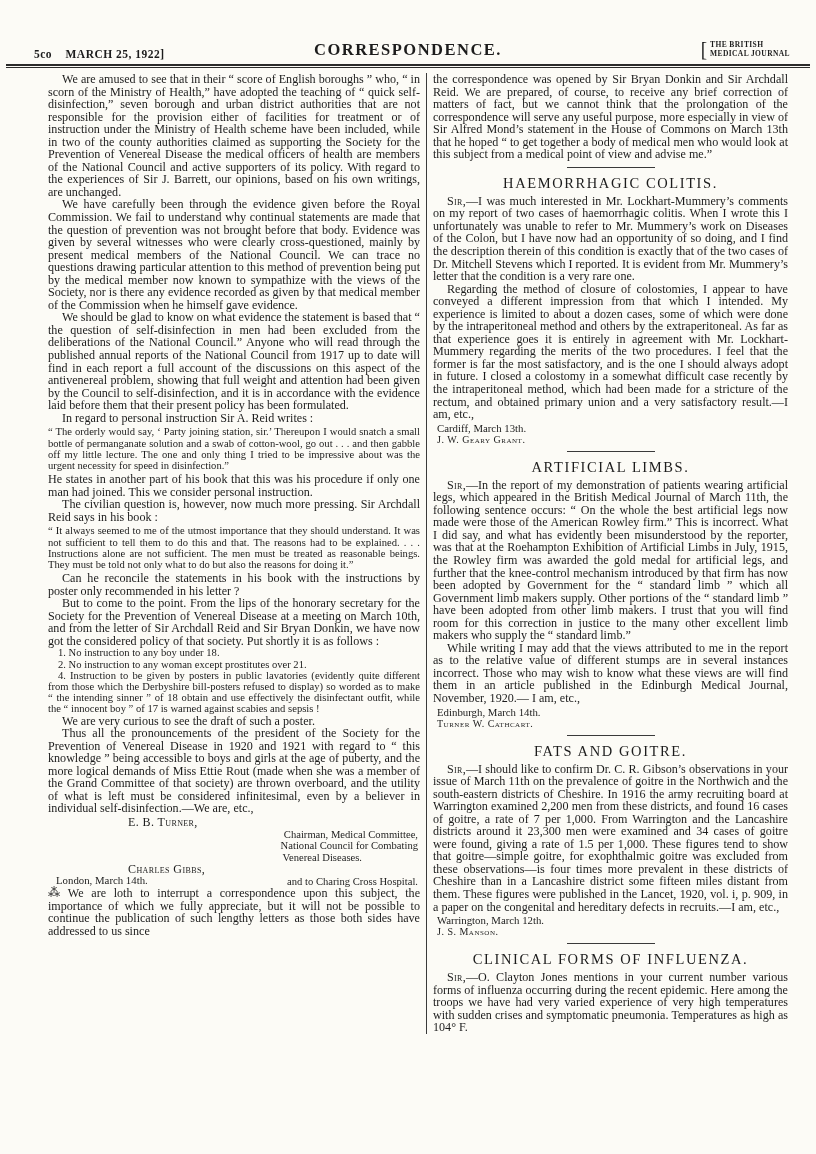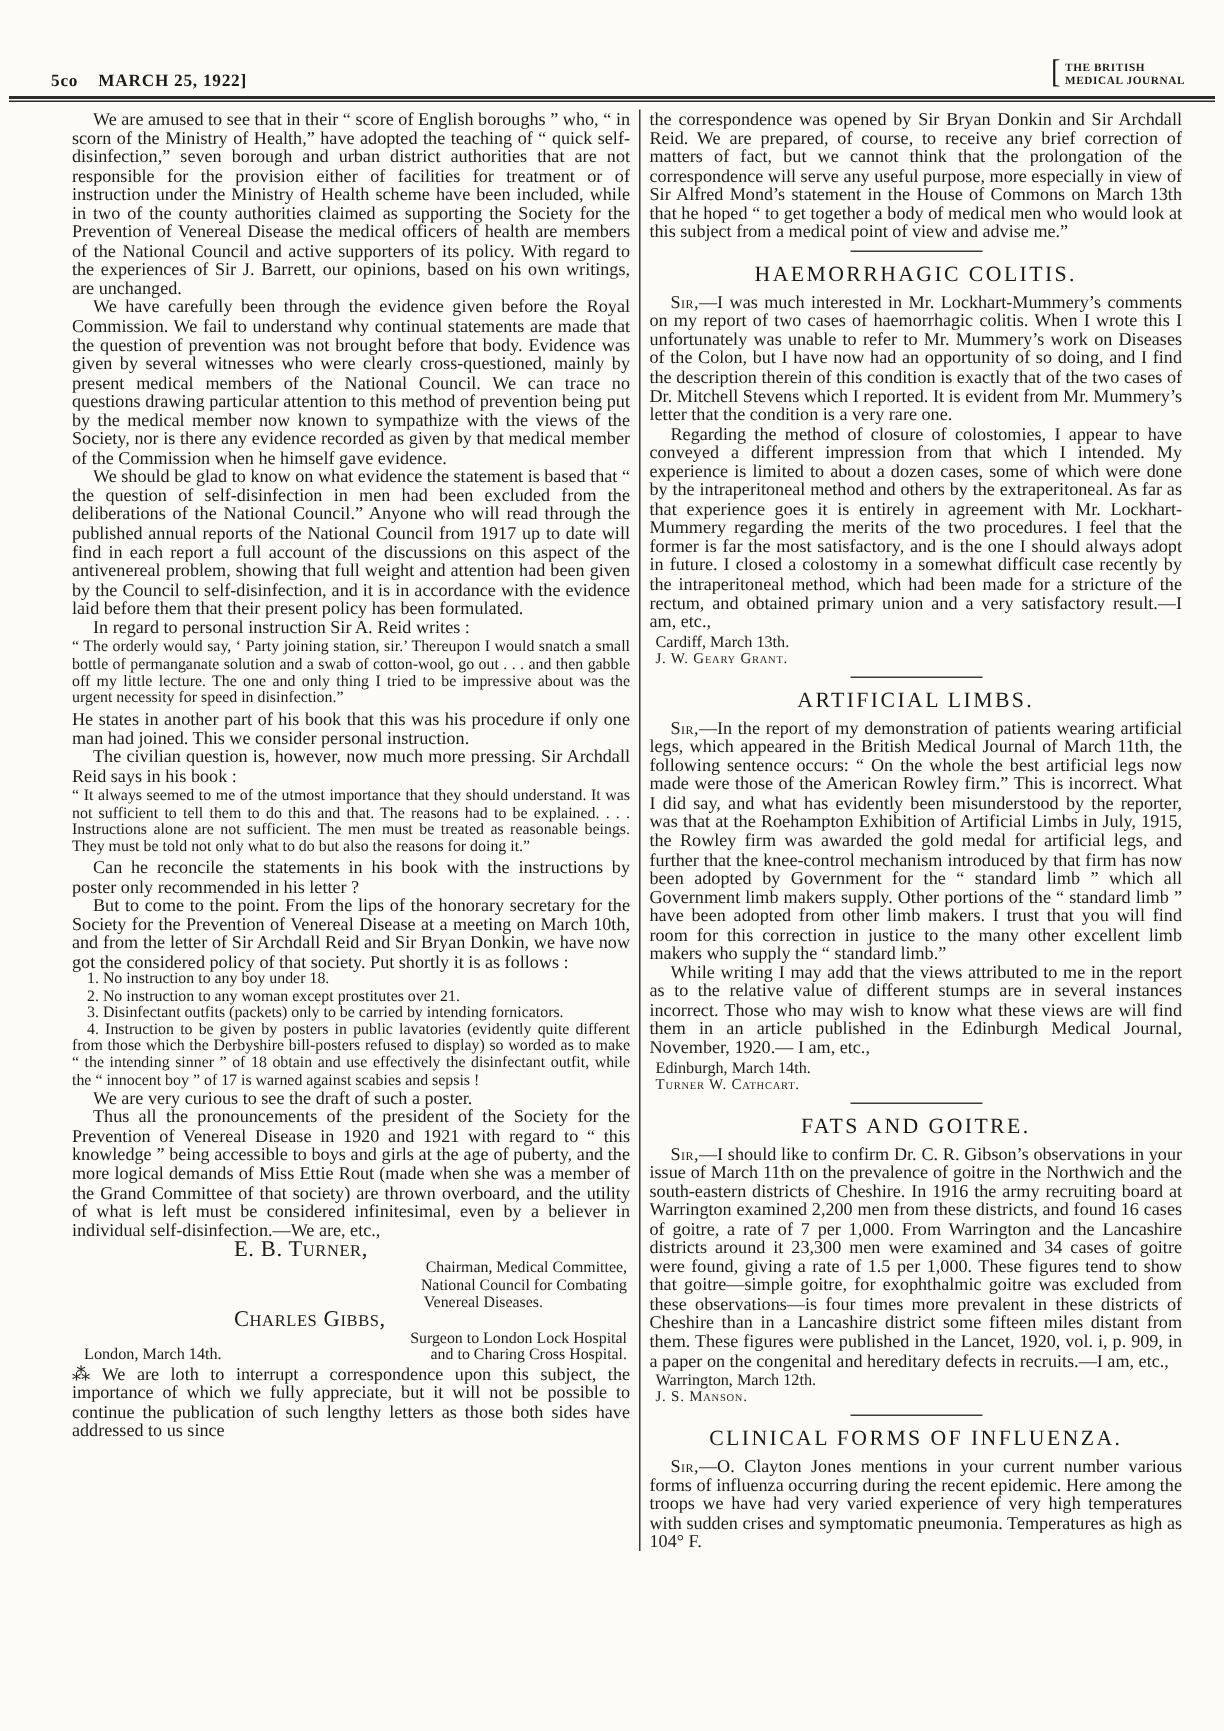--- a/index.html
+++ b/index.html
@@ -35,21 +35,21 @@
   p.small { margin:2px 0; font-size:10.6px; line-height:11.2px; }
   p.listitem { margin:0; font-size:10.6px; line-height:11.2px; text-indent:10px; }
   .sc { font-variant:small-caps; letter-spacing:.3px; }
   .letter-title {
     margin:7px 0 3px; text-align:center; font-weight:normal;
     font-size:14.5px; letter-spacing:1.6px;
   }
   .hr-sep { width:88px; border-top:1px solid #3a3a3a; margin:6px auto 4px; }
   
   .sigblock { position:relative; margin-top:1px; }
-  .sig-name { margin-left:108px; font-size:15px; line-height:13px; font-variant:small-caps; letter-spacing:.4px; }
+  .sig-name { margin-left:80px; font-size:12px; line-height:13px; font-variant:small-caps; letter-spacing:.4px; }
   .sig-role { text-align:right; padding-right:2px; font-size:10.6px; line-height:11.3px; }
   .sig-role.centered { padding-right:58px; }
   .dateline { font-size:10.8px; }
   .sigblock .dateline { position:absolute; left:8px; bottom:1px; }
   .sig-row { display:flex; justify-content:center; align-items:baseline; margin:1px 0 0 4px;flex-direction:column; }
   .sig-row .sig-name-inline {
     font-size:10px; font-variant:small-caps; letter-spacing:.5px; padding-right:55px;
   }
   .note { margin-top:3px; }
   .note .mark { margin-right:4px; letter-spacing:-1px; }
@@ -57,20 +57,21 @@
 </head>
 <body>
 
 <div class="page">
 
   <div class="masthead">
     <div class="mast-left">
       <span class="pagenum">5co</span>
       <span class="date">MARCH 25, 1922]</span>
     </div>
+    <div class="mast-title">CORRESPONDENCE.</div>
     <div class="mast-right">
       <span class="bracket">[</span>
       <span class="journal-name">
         <span style="display:block">The British</span>
         <span style="display:block">Medical Journal</span>
       </span>
     </div>
   </div>
   <div class="double-rule"></div>
   <div class="double-rule-inner"></div>
@@ -83,32 +84,30 @@
       <p class="body ind">We should be glad to know on what evidence the statement is based that “ the question of self-disinfection in men had been excluded from the deliberations of the National Council.”  Anyone who will read through the published annual reports of the National Council from 1917 up to date will find in each report a full account of the discussions on this aspect of the antivenereal problem, showing that full weight and attention had been given by the Council to self-disinfection, and it is in accordance with the evidence laid before them that their present policy has been formulated.</p>
       <p class="body ind">In regard to personal instruction Sir A. Reid writes :</p>
       <p class="small">“ The orderly would say, ‘ Party joining station, sir.’  Thereupon I would snatch a small bottle of permanganate solution and a swab of cotton-wool, go out . . . and then gabble off my little lecture.  The one and only thing I tried to be impressive about was the urgent necessity for speed in disinfection.”</p>
       <p class="body">He states in another part of his book that this was his procedure if only one man had joined.  This we consider personal instruction.</p>
       <p class="body ind">The civilian question is, however, now much more pressing. Sir Archdall Reid says in his book :</p>
       <p class="small">“ It always seemed to me of the utmost importance that they should understand. It was not sufficient to tell them to do this and that.  The reasons had to be explained. . . . Instructions alone are not sufficient.  The men must be treated as reasonable beings. They must be told not only what to do but also the reasons for doing it.”</p>
       <p class="body ind">Can he reconcile the statements in his book with the instructions by poster only recommended in his letter ?</p>
       <p class="body ind">But to come to the point.  From the lips of the honorary secretary for the Society for the Prevention of Venereal Disease at a meeting on March 10th, and from the letter of Sir Archdall Reid and Sir Bryan Donkin, we have now got the considered policy of that society.  Put shortly it is as follows :</p>
       <p class="listitem">1. No instruction to any boy under 18.</p>
       <p class="listitem">2. No instruction to any woman except prostitutes over 21.</p>
-      <p class="listitem">3. Disinfectant outfits (packets) only to be carried by intending fornicators.</p>
       <p class="listitem">4. Instruction to be given by posters in public lavatories (evidently quite different from those which the Derbyshire bill-posters refused to display) so worded as to make “ the intending sinner ” of 18 obtain and use effectively the disinfectant outfit, while the “ innocent boy ” of 17 is warned against scabies and sepsis !</p>
       <p class="body ind">We are very curious to see the draft of such a poster.</p>
       <p class="body ind">Thus all the pronouncements of the president of the Society for the Prevention of Venereal Disease in 1920 and 1921 with regard to “ this knowledge ” being accessible to boys and girls at the age of puberty, and the more logical demands of Miss Ettie Rout (made when she was a member of the Grand Committee of that society) are thrown overboard, and the utility of what is left must be considered infinitesimal, even by a believer in individual self-disinfection.—We are, etc.,</p>
 
       <div class="sigblock">
         <div class="sig-name">E. B. Turner,</div>
         <div class="sig-role">Chairman, Medical Committee,</div>
         <div class="sig-role">National Council for Combating</div>
         <div class="sig-role centered">Venereal Diseases.</div>
         <div class="sig-name">Charles Gibbs,</div>
-        <div class="sig-role">Surgeon to London Lock Hospital</div>
         <div class="sig-role">and to Charing Cross Hospital.</div>
         <div class="dateline">London, March 14th.</div>
       </div>
 
       <p class="body note">
         <span class="mark">⁂</span><span>We are loth to interrupt a correspondence upon this subject, the importance of which we fully appreciate, but it will not be possible to continue the publication of such lengthy letters as those both sides have addressed to us since</span>
       </p>
     </div>
 
     <div class="col-divider"></div>

